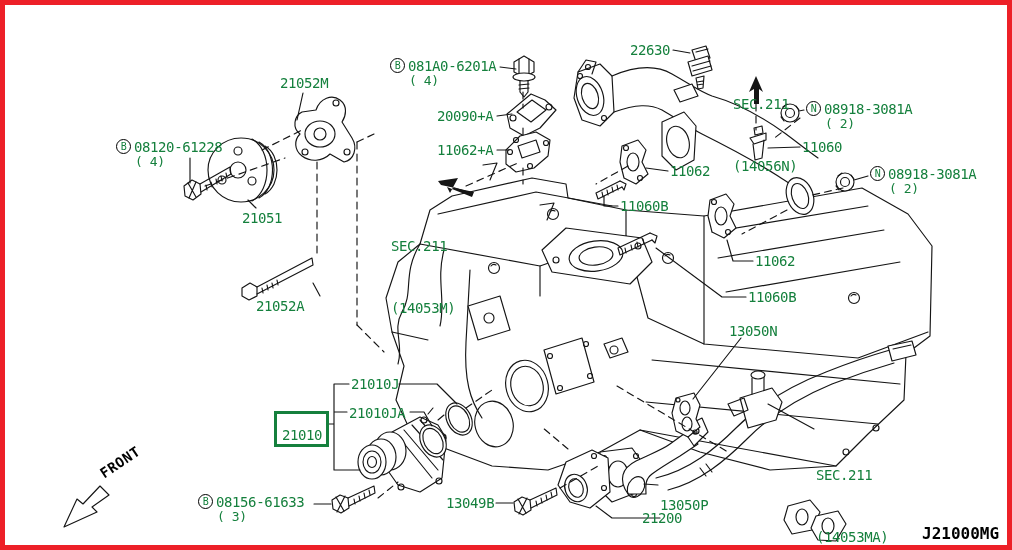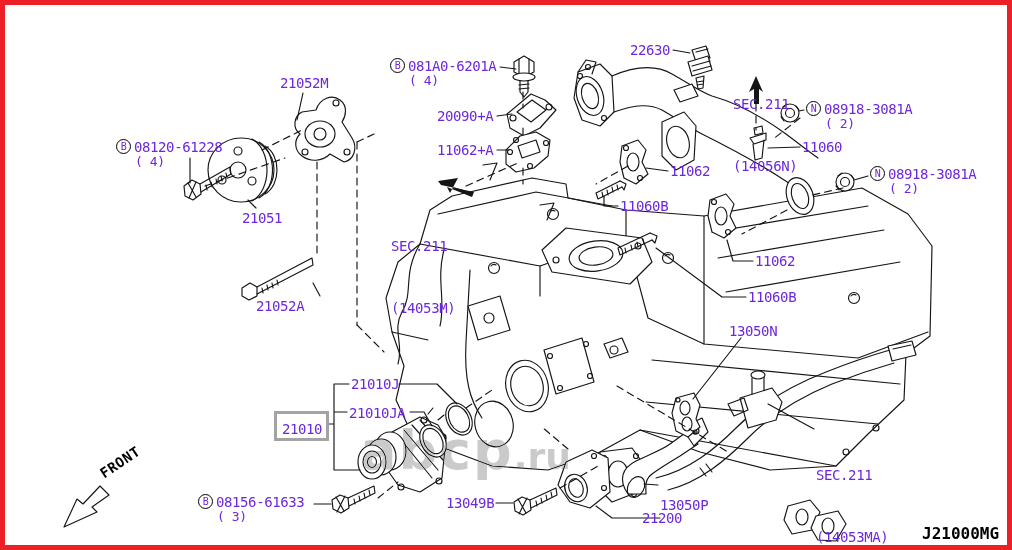--- a/index.html
+++ b/index.html
@@ -5,38 +5,37 @@
   html,body{margin:0;padding:0;background:#fff;}
   .stage{position:relative;width:1012px;height:550px;background:#ffffff;overflow:hidden;
          font-family:"DejaVu Sans Mono","Liberation Mono",monospace;}
   .frame{position:absolute;inset:0;border:5px solid #ed2028;z-index:6;pointer-events:none;}
   svg.art{position:absolute;left:0;top:0;z-index:2;}
   .wm{position:absolute;left:360px;top:424px;z-index:4;color:#cacaca;
       font-family:"DejaVu Sans","Liberation Sans",sans-serif;font-weight:bold;
       font-size:54px;line-height:1;letter-spacing:2px;mix-blend-mode:darken;}
   .wm .suffix{font-size:36px;letter-spacing:0;}
   .lbl{position:absolute;z-index:3;font-size:14px;line-height:14px;letter-spacing:-0.4px;
-       color:#6d28d9;white-space:nowrap;}
+       color:#15803d;white-space:nowrap;}
   .lbl .row{display:flex;align-items:center;gap:3px;}
   .circ{display:inline-flex;width:15px;height:15px;border:1.4px solid #000;border-radius:50%;
         font-size:10px;align-items:center;justify-content:center;box-sizing:border-box;
         flex:0 0 auto;}
   .qty{margin-left:19px;margin-top:1px;font-size:13px;}
   .sec div{line-height:14px;margin-top:48px;}
-  .hl{border:3px solid #a3a3a3;padding:8px 4px 2px 5px;}
+  .hl{border:3px solid #15803d;padding:14px 4px 2px 5px;}
   .front-label{position:absolute;left:97px;top:468px;z-index:3;font-size:14px;font-weight:bold;
        letter-spacing:0.5px;transform:rotate(-34deg);transform-origin:left top;}
   .code{position:absolute;left:922px;top:524px;z-index:3;font-size:16px;letter-spacing:0;font-weight:bold;}
 </style>
 </head>
 <body>
 
 <div class="stage">
 
-  <div class="wm"><span>abcp</span><span class="suffix">.ru</span></div>
 
   <svg class="art" width="1012" height="550" viewBox="0 0 1012 550">
     <g stroke="#151515" stroke-width="1.15" fill="none" stroke-linejoin="round" stroke-linecap="round">
 
       <g>
         <path fill="#fff" d="M452,196 L532,178 L566,184 L568,198 L626,210 L704,216 L862,188 L908,214 L932,246
                  L930,336 L906,354 L904,400 L868,434 L836,466 L770,470 L700,452 L640,430
                  L600,452 L548,470 L492,466 L444,448 L410,430 L396,400 L404,366 L392,332
                  L386,298 L398,262 L420,244 L430,210 Z"></path>
         <path d="M438,214 L536,192 L612,206"></path>

